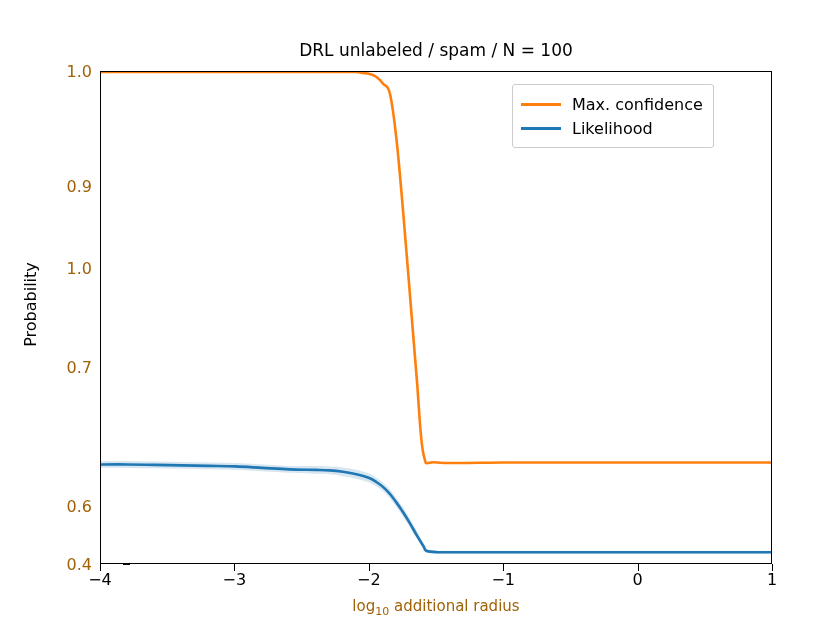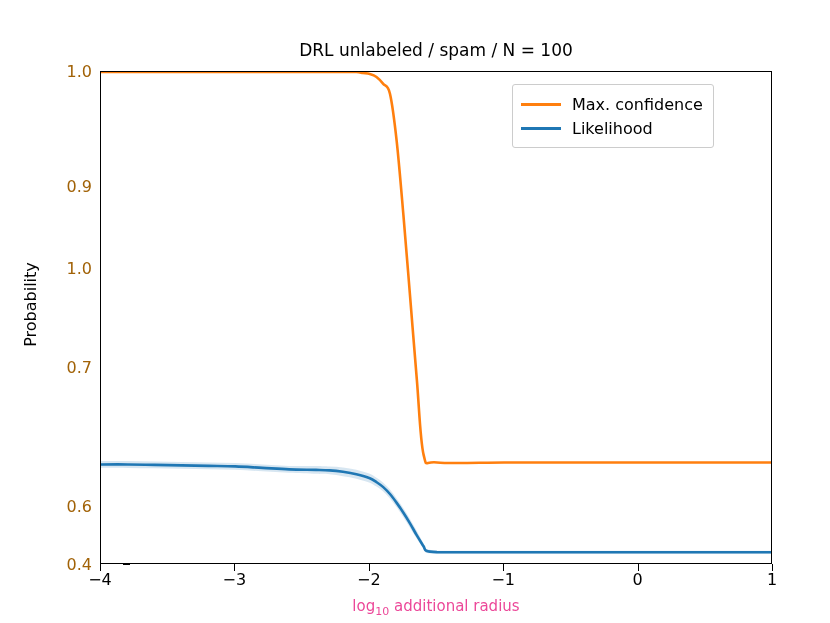--- a/index.html
+++ b/index.html
@@ -66,21 +66,21 @@
   }
   .xtick-mark{
     position:absolute;
     top:564px;width:1.1px;height:7px;
     background:#000000;
   }
   #xlabel{
     position:absolute;
     left:100px;top:597px;width:672px;
     text-align:center;
-    font-size:15px;color:#ec4899;
+    font-size:15px;color:#a16207;
   }
   #xlabel sub{font-size:11px;}
 
   
   #legend{
     position:absolute;
     left:512px;top:84px;
     padding:7px 10px 7px 8px;
     border:1px solid #cccccc;
     border-radius:3px;

